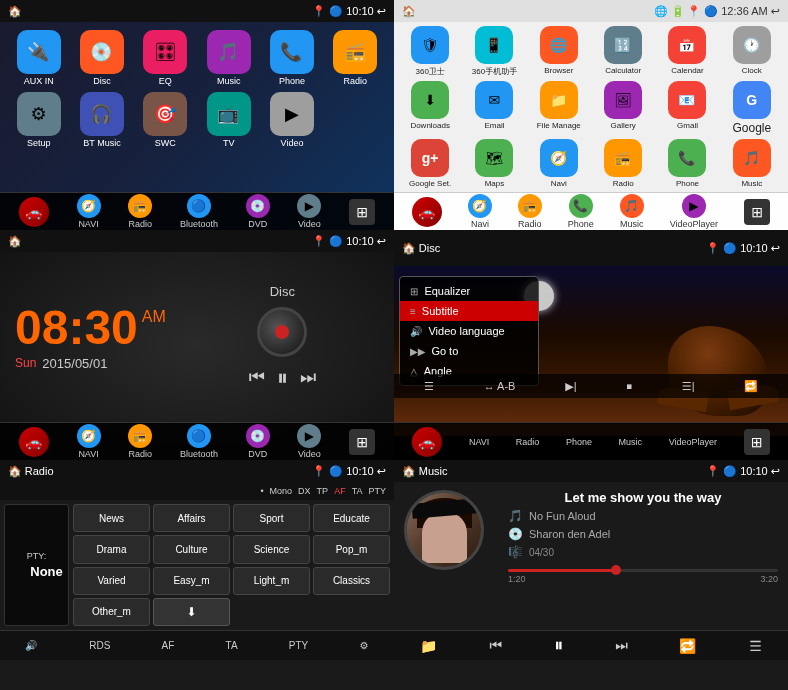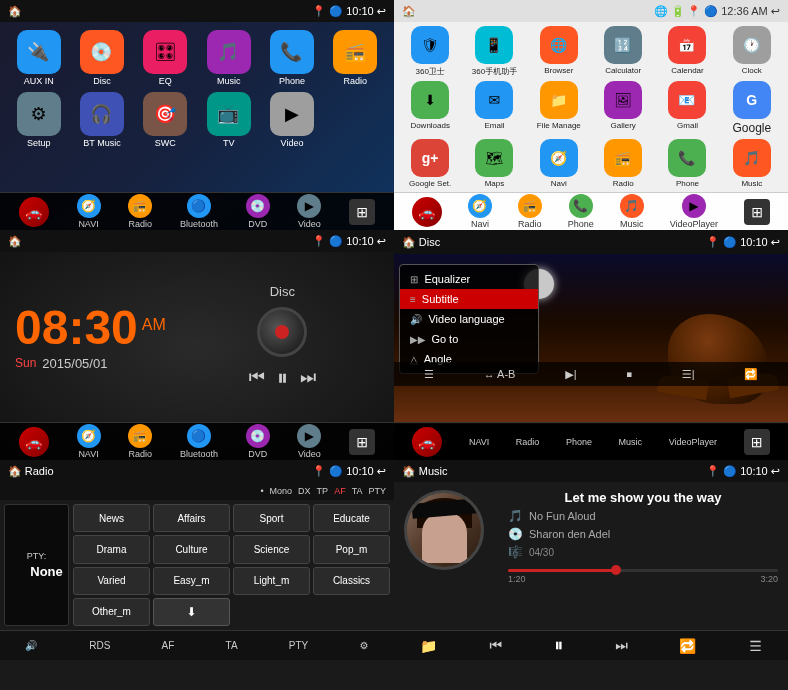--- a/index.html
+++ b/index.html
@@ -41,21 +41,21 @@
     .clock-date { color: #ccc; font-size: 13px; }
     .disc-area { flex: 1; display: flex; flex-direction: column; align-items: center; justify-content: center; gap: 8px; }
     .disc-label { color: #ccc; font-size: 13px; }
     .disc-circle { width: 50px; height: 50px; border-radius: 50%; background: radial-gradient(circle at 40% 40%, #555, #111); border: 3px solid #444; display: flex; align-items: center; justify-content: center; }
     .disc-inner { width: 14px; height: 14px; border-radius: 50%; background: #cc2222; }
     .controls { display: flex; align-items: center; gap: 12px; }
     .ctrl-btn { color: #ccc; font-size: 18px; cursor: pointer; }
 
     
     .p4 { background: #000; }
-    .p4 .status-bar { background: #111; height: 24px; display: flex; align-items: center; justify-content: space-between; padding: 3px 8px; font-size: 11px; color: #fff; }
+    .p4 .status-bar { background: #111; height: 36px; display: flex; align-items: center; justify-content: space-between; padding: 3px 8px; font-size: 11px; color: #fff; }
     .p4-content { position: relative; height: calc(100% - 60px); }
     .eagle-bg { width: 100%; height: 100%; background: linear-gradient(180deg, #1a1a4a 0%, #4a2200 60%, #8b4513 100%); display: flex; align-items: center; justify-content: flex-end; }
     .menu-overlay { position: absolute; top: 10px; left: 5px; background: rgba(0,0,0,0.8); border: 1px solid #555; border-radius: 4px; padding: 4px 0; min-width: 140px; }
     .menu-item { display: flex; align-items: center; gap: 6px; padding: 4px 10px; font-size: 11px; color: #fff; cursor: pointer; }
     .menu-item.active { background: #c00; }
     .menu-icon { font-size: 10px; color: #aaa; }
     .bottom-controls { position: absolute; bottom: 38px; left: 0; right: 0; height: 24px; background: rgba(0,0,0,0.7); display: flex; align-items: center; justify-content: space-around; padding: 0 5px; }
     .bc-btn { color: #ccc; font-size: 11px; cursor: pointer; }
 
     
@@ -280,21 +280,21 @@
 
 <div class="panel p3">
   <div class="status-bar">
     <span>🏠</span>
     <span>📍 🔵 <span>10:10</span> ↩</span>
   </div>
   <div class="p3-content">
     <div class="clock-area">
       <div style="display:flex;align-items:flex-start;gap:4px">
         <span class="clock-time">08:30</span>
-        <span class="clock-ampm" style="margin-top:12px">AM</span>
+        <span class="clock-ampm" style="margin-top:4px">AM</span>
       </div>
       <div style="display:flex;gap:6px;margin-top:4px">
         <span class="clock-day">Sun</span>
         <span class="clock-date">2015/05/01</span>
       </div>
     </div>
     <div class="disc-area">
       <span class="disc-label">Disc</span>
       <div class="disc-circle">
         <div class="disc-inner"></div>

